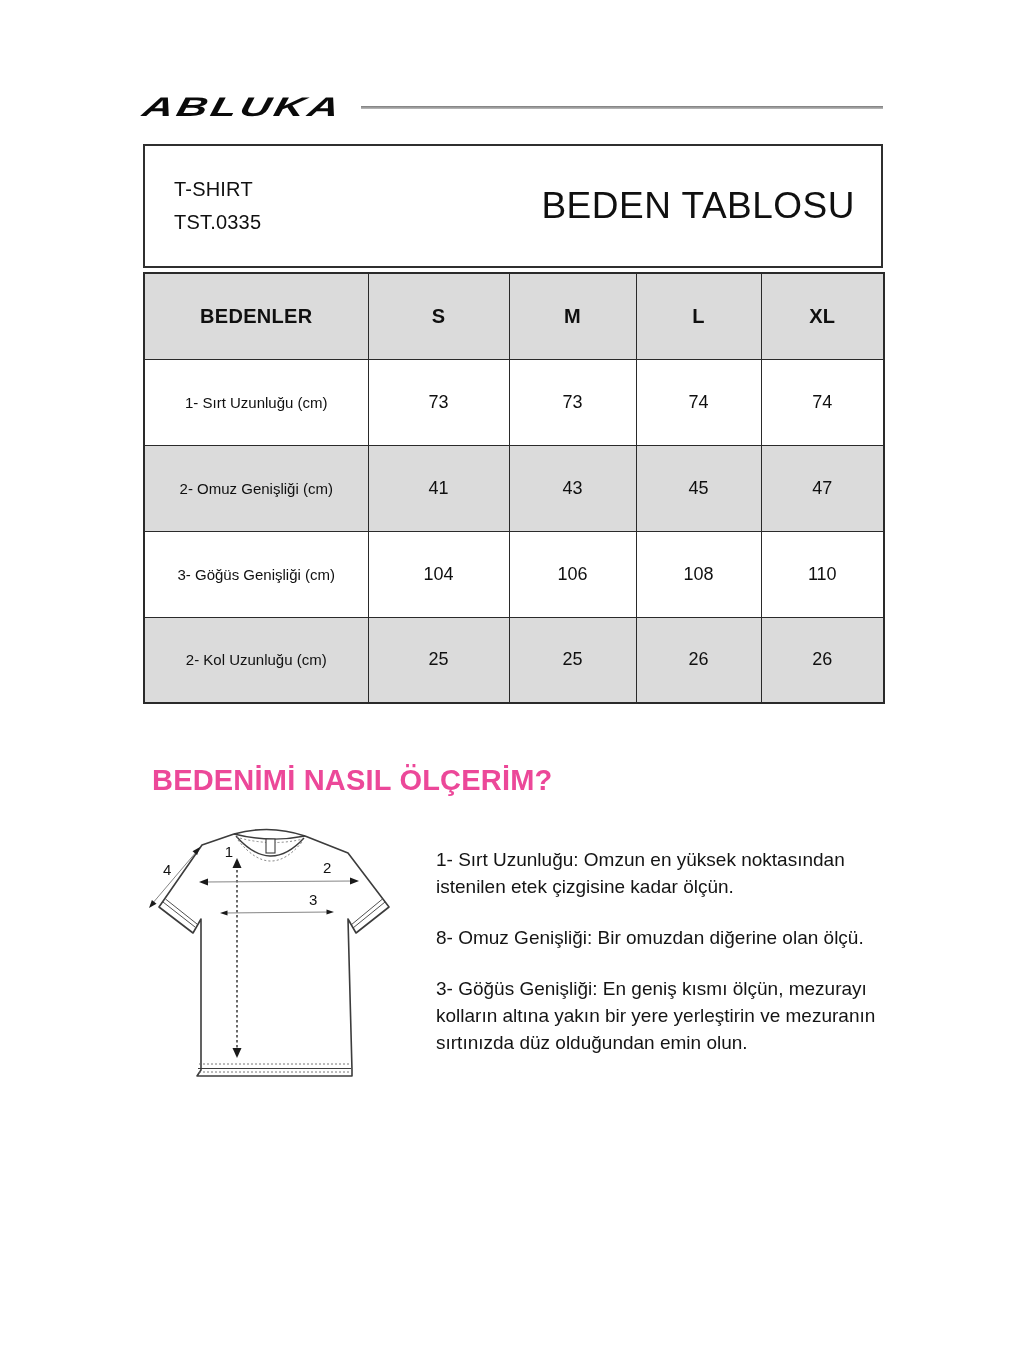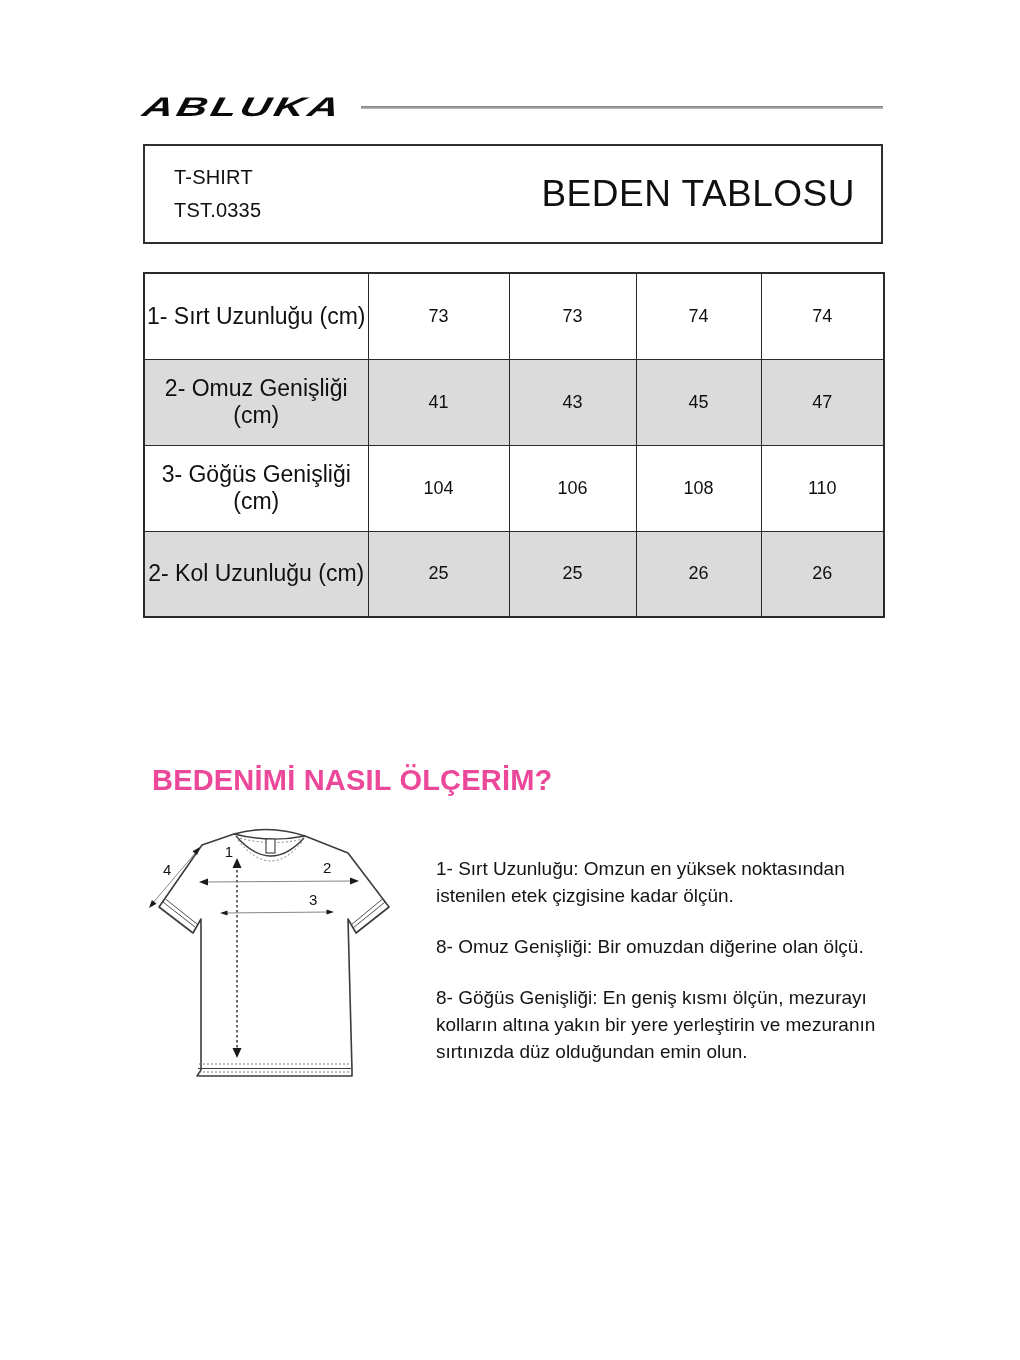--- a/index.html
+++ b/index.html
@@ -22,21 +22,21 @@
     transform-origin: left center;
     white-space: nowrap;
   }
   .brand-rule {
     position: absolute; left: 218px; right: 0; top: 14px; height: 3px;
     background: linear-gradient(#7c7c7c, #bdbdbd);
   }
 
   
   .title-box {
-    position: absolute; left: 143px; top: 144px; width: 740px; height: 100px;
+    position: absolute; left: 143px; top: 144px; width: 740px; height: 124px;
     border: 2px solid #2f2f2f;
     display: flex; align-items: center; justify-content: space-between;
     padding: 0 26px 0 29px;
     background: #fff;
   }
   .product-meta { font-size: 20px; line-height: 33px; letter-spacing: 0.2px; }
   .page-title { font-size: 37px; letter-spacing: 0.5px; white-space: nowrap; margin-left: 19px; }
 
   
   .size-table {
@@ -45,37 +45,37 @@
     border: 2px solid #2a2a2a;
   }
   .size-table tr { height: 86px; }
   .size-table td {
     border: 1.5px solid #2a2a2a;
     text-align: center; vertical-align: middle;
     background: #ffffff;
   }
   .size-table tr.shade td { background: #dbdbdb; }
   .col-head { font-weight: bold; font-size: 20px; letter-spacing: 0.3px; }
-  .row-label { font-size: 23px; }
+  .row-label { font-size: 15px; }
   .num { font-size: 18px; }
 
   
   .measure-heading {
     position: absolute; left: 152px; top: 764px;
     font-size: 29px; font-weight: bold; letter-spacing: 0.2px;
     color: #ec4899;
   }
   .diagram { position: absolute; left: 142px; top: 820px; width: 290px; height: 280px; }
   .diagram text { font-family: "Liberation Sans", sans-serif; font-size: 15px; fill: #111; }
 
   .instructions {
     position: absolute; left: 436px; top: 838px; width: 465px;
     font-size: 19px; line-height: 27px; color: #141414;
   }
-  .instructions p { margin: 17px 0 24px 0; }
+  .instructions p { margin: 8px 0 24px 0; }
 </style>
 </head>
 <body>
 
 <div class="page">
 
   <div class="brand-row">
     <span class="logo">ABLUKA</span>
     <span class="brand-rule"></span>
   </div>
@@ -90,20 +90,27 @@
 
   <table class="size-table">
     <colgroup>
       <col style="width:224px">
         <col style="width:141px">
         <col style="width:127px">
         <col style="width:125px">
         <col style="width:123px">
     </colgroup>
     <tbody>
+      <tr class="shade">
+        <td class="col-head">BEDENLER</td>
+        <td class="col-head">S</td>
+        <td class="col-head">M</td>
+        <td class="col-head">L</td>
+        <td class="col-head">XL</td>
+      </tr>
       <tr>
         <td class="row-label">1- Sırt Uzunluğu (cm)</td>
         <td class="num">73</td>
         <td class="num">73</td>
         <td class="num">74</td>
         <td class="num">74</td>
       </tr>
       <tr class="shade">
         <td class="row-label">2- Omuz Genişliği (cm)</td>
         <td class="num">41</td>
@@ -174,16 +181,16 @@
       <path d="M 10 84 L 55 31" fill="none" stroke="#777" stroke-width="0.9"></path>
       <polygon points="58,27 55.1,35 50.5,31.2" fill="#1a1a1a"></polygon>
       <polygon points="7,88 14.5,83.8 9.9,80" fill="#1a1a1a"></polygon>
     </g>
     <text x="21" y="55">4</text>
   </svg>
 
   <div class="instructions">
     <p>1- Sırt Uzunluğu: Omzun en yüksek noktasından istenilen etek çizgisine kadar ölçün.</p>
     <p>8- Omuz Genişliği: Bir omuzdan diğerine olan ölçü.</p>
-    <p>8- Göğüs Genişliği: En geniş kısmı ölçün, mezurayı kolların altına yakın bir yere yerleştirin ve mezuranın sırtınızda düz olduğundan emin olun.</p>
+    <p>3- Göğüs Genişliği: En geniş kısmı ölçün, mezurayı kolların altına yakın bir yere yerleştirin ve mezuranın sırtınızda düz olduğundan emin olun.</p>
   </div>
 
 </div>
 
 </body></html>

